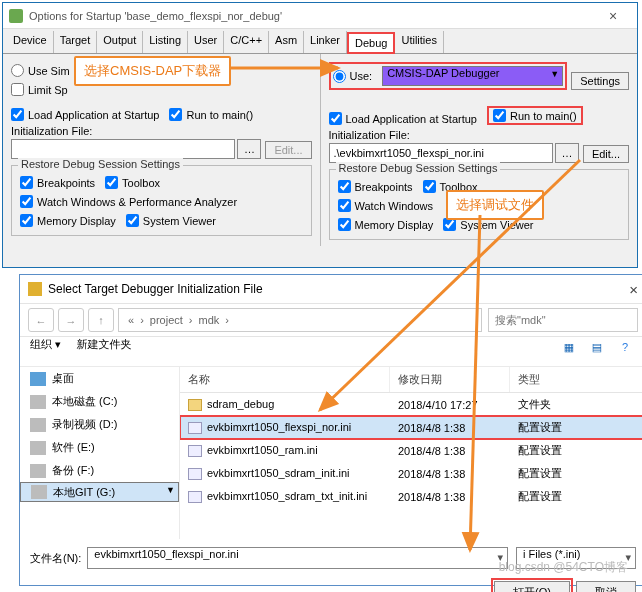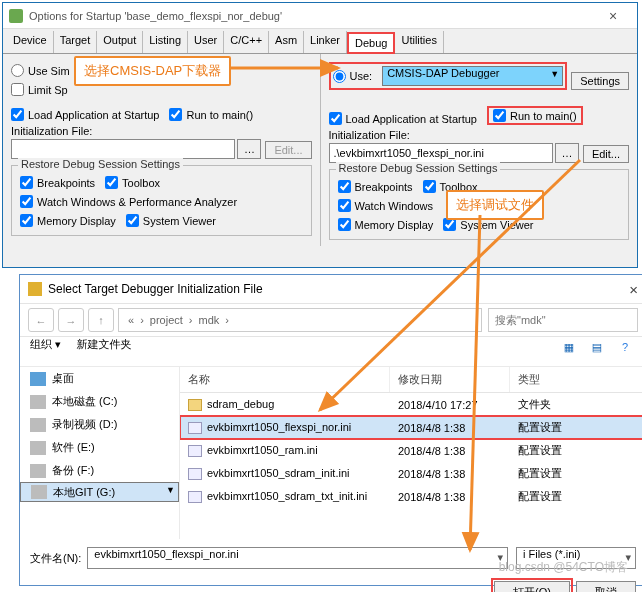--- a/index.html
+++ b/index.html
@@ -12,21 +12,21 @@
 .titlebar .tx{width:36px;text-align:center;color:#555;font-size:14px}
 .tabs{display:flex;padding:2px 4px 0 4px;background:#f0f0f0;border-bottom:1px solid #999}
 .tab{padding:3px 6px;border-right:1px solid #bbb;cursor:pointer}
 .tab.active{border:2px solid #e44;background:#fff;position:relative;top:1px}
 .pane{display:flex}
 .col{flex:1;padding:6px 8px;position:relative}
 .col.left{border-right:1px solid #bbb}
 .radio,.chk{display:inline-flex;align-items:center;margin:2px 10px 2px 0}
 .radio input,.chk input{margin-right:4px}
 .rowline{display:flex;align-items:flex-end;margin:2px 0}
-.sel{border:1px solid #7a7a7a;background:#7dd3fc;height:20px;padding:0 16px 4px 4px;flex:1;position:relative}
+.sel{border:1px solid #7a7a7a;background:#8b5cf6;height:20px;padding:0 16px 4px 4px;flex:1;position:relative}
 .sel::after{content:"▼";position:absolute;right:3px;top:2px;font-size:9px}
 .usebox{border:2px solid #e44;padding:2px;display:flex;align-items:center}
 .btn{border:1px solid #888;background:#efefef;padding:2px 8px;margin-left:4px}
 .btn.dis{color:#999}
 .txtin{border:1px solid #888;background:#fff;height:20px;padding:0 4px;flex:1}
 .group{border:1px solid #bbb;margin-top:6px;padding:6px 8px 4px 8px;position:relative}
 .group .gt{position:absolute;top:-8px;left:6px;background:#f0f0f0;padding:0 3px;color:#333}
 .annot{position:absolute;border:2px solid #f08a2c;background:#fff;color:#ec7a18;padding:4px 8px;font-size:13px;z-index:5;border-radius:2px}
 .annot1{left:74px;top:56px}
 .annot2{left:446px;top:190px}

